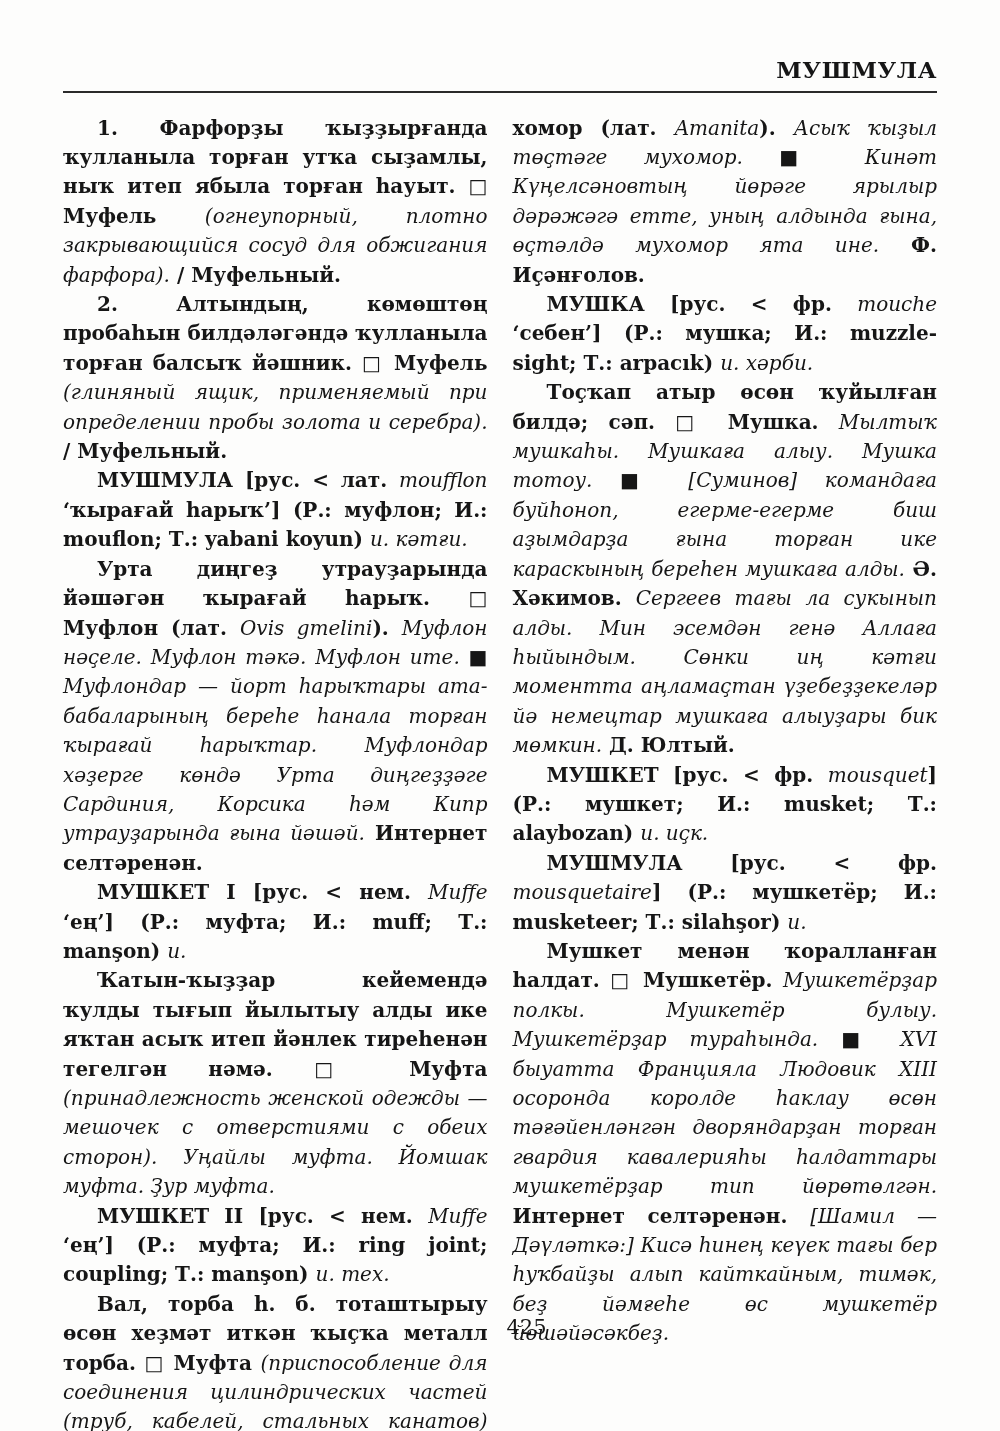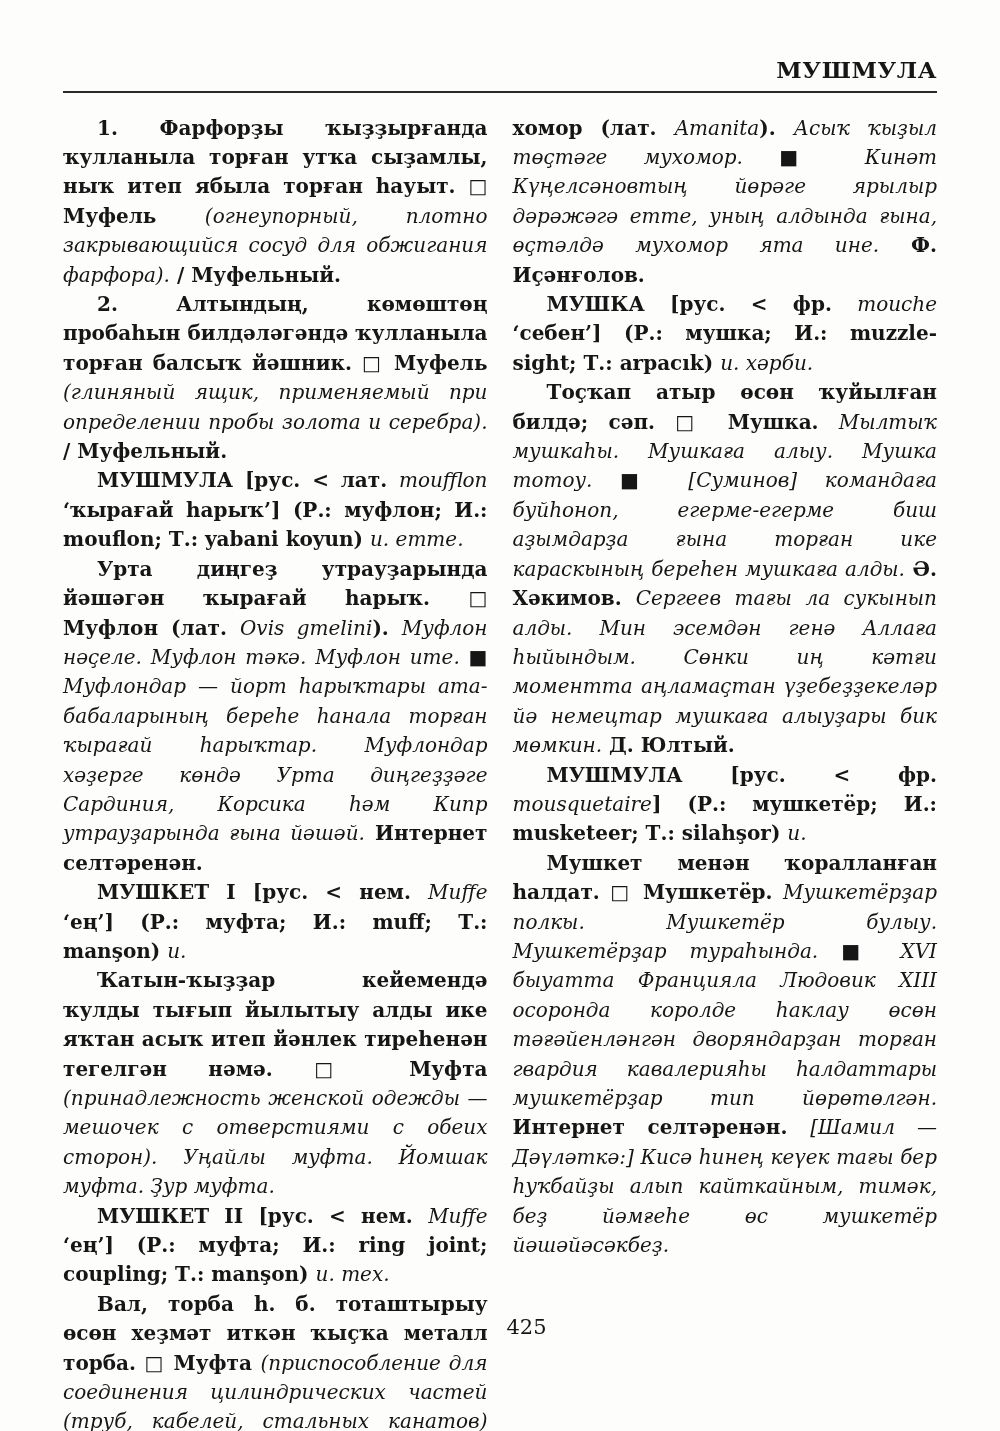--- a/index.html
+++ b/index.html
@@ -46,30 +46,31 @@
 <body>
 
 <div class="page">
   <div class="sheet">
     <div class="running-head">МУШМУЛА</div>
     <div class="head-rule"></div>
     <div class="cols">
       <div class="col">
           <p class="para indent"><span class="run-b">1. </span><span class="run-n">Фарфорҙы ҡыҙҙырғанда ҡулланыла торған утҡа сыҙамлы, ныҡ итеп ябыла торған һауыт. □ Муфель </span><span class="run-i">(огнеупорный, плотно закрывающийся сосуд для обжигания фарфора).</span><span class="run-n"> / Муфельный.</span></p>
           <p class="para indent"><span class="run-b">2. </span><span class="run-n">Алтындың, көмөштөң пробаһын билдәләгәндә ҡулланыла торған балсыҡ йәшник. □ Муфель </span><span class="run-i">(глиняный ящик, применяемый при определении пробы золота и серебра).</span><span class="run-n"> / Муфельный.</span></p>
-          <p class="para indent"><span class="run-b">МУШМУЛА </span><span class="run-n">[рус. &lt; лат. </span><span class="run-i">moufflon</span><span class="run-n"> ‘ҡырағай һарыҡ’] (Р.: муфлон; И.: mouflon; Т.: yabani koyun) </span><span class="run-i">и. етте.</span></p>
+          <p class="para indent"><span class="run-b">МУШМУЛА </span><span class="run-n">[рус. &lt; лат. </span><span class="run-i">moufflon</span><span class="run-n"> ‘ҡырағай һарыҡ’] (Р.: муфлон; И.: mouflon; Т.: yabani koyun) </span><span class="run-i">и. кәтғи.</span></p>
           <p class="para indent"><span class="run-n">Урта диңгеҙ утрауҙарында йәшәгән ҡырағай һарыҡ. □ Муфлон (лат. </span><span class="run-i">Ovis gmelini</span><span class="run-n">). </span><span class="run-i">Муфлон нәҫеле. Муфлон тәкә. Муфлон ите. </span><span class="run-n">■ </span><span class="run-i">Муфлондар — йорт һарыҡтары ата-бабаларының береһе һанала торған ҡырағай һарыҡтар. Муфлондар хәҙерге көндә Урта диңгеҙҙәге Сардиния, Корсика һәм Кипр утрауҙарында ғына йәшәй.</span><span class="run-n"> Интернет селтәренән.</span></p>
           <p class="para indent"><span class="run-b">МУШКЕТ I </span><span class="run-n">[рус. &lt; нем. </span><span class="run-i">Muffe</span><span class="run-n"> ‘ең’] (Р.: муфта; И.: muff; Т.: manşon) </span><span class="run-i">и.</span></p>
           <p class="para indent"><span class="run-n">Ҡатын-ҡыҙҙар кейемендә ҡулды тығып йылытыу алды ике яҡтан асыҡ итеп йәнлек тиреһенән тегелгән нәмә. □ Муфта </span><span class="run-i">(принадлежность женской одежды — мешочек с отверстиями с обеих сторон). Уңайлы муфта. Йомшак муфта. Ҙур муфта.</span></p>
           <p class="para indent"><span class="run-b">МУШКЕТ II </span><span class="run-n">[рус. &lt; нем. </span><span class="run-i">Muffe</span><span class="run-n"> ‘ең’] (Р.: муфта; И.: ring joint; coupling; Т.: manşon) </span><span class="run-i">и. тех.</span></p>
           <p class="para indent"><span class="run-n">Вал, торба һ. б. тоташтырыу өсөн хеҙмәт иткән ҡыҫҡа металл торба. □ Муфта </span><span class="run-i">(приспособление для соединения цилиндрических частей (труб, кабелей, стальных канатов) машин и сооружений). Айырыу муфтаһы. Тотош муфта. Дискылы муфта. Тешле муфта. Кабель тоташтырыусы муфта. </span></p>
         </div>
       <div class="col">
           <p class="para"><span class="run-n">хомор (лат. </span><span class="run-i">Amanita</span><span class="run-n">). </span><span class="run-i">Асыҡ ҡыҙыл төҫтәге мухомор. </span><span class="run-n">■ </span><span class="run-i">Кинәт Күңелсәновтың йөрәге ярылыр дәрәжәгә етте, уның алдында ғына, өҫтәлдә мухомор ята ине.</span><span class="run-n"> Ф. Иҫәнғолов.</span></p>
           <p class="para indent"><span class="run-b">МУШКА </span><span class="run-n">[рус. &lt; фр. </span><span class="run-i">mouche</span><span class="run-n"> ‘себен’] (Р.: мушка; И.: muzzle-sight; Т.: arpacık) </span><span class="run-i">и. хәрби.</span></p>
           <p class="para indent"><span class="run-n">Тоҫҡап атыр өсөн ҡуйылған билдә; сәп. □ Мушка. </span><span class="run-i">Мылтыҡ мушкаһы. Мушкаға алыу. Мушка тотоу. </span><span class="run-n">■ </span><span class="run-i">[Суминов] командаға буйһоноп, егерме-егерме биш аҙымдарҙа ғына торған ике караскының береһен мушкаға алды.</span><span class="run-n"> Ә. Хәкимов. </span><span class="run-i">Сергеев тағы ла сукынып алды. Мин эсемдән генә Аллаға һыйындым. Сөнки иң кәтғи моментта аңламаҫтан үҙебеҙҙекеләр йә немецтар мушкаға алыуҙары бик мөмкин.</span><span class="run-n"> Д. Юлтый.</span></p>
+          <p class="para indent"><span class="run-b">МУШКЕТ </span><span class="run-n">[рус. &lt; фр. </span><span class="run-i">mousquet</span><span class="run-n">] (Р.: мушкет; И.: musket; Т.: alaybozan) </span><span class="run-i">и. иҫк.</span></p>
           <p class="para indent"><span class="run-b">МУШМУЛА </span><span class="run-n">[рус. &lt; фр. </span><span class="run-i">mousquetaire</span><span class="run-n">] (Р.: мушкетёр; И.: musketeer; Т.: silahşor) </span><span class="run-i">и.</span></p>
           <p class="para indent"><span class="run-n">Мушкет менән ҡоралланған һалдат. □ Мушкетёр. </span><span class="run-i">Мушкетёрҙар полкы. Мушкетёр булыу. Мушкетёрҙар тураһында. </span><span class="run-n">■ </span><span class="run-i">XVI быуатта Францияла Людовик XIII осоронда королде һаклау өсөн тәғәйенләнгән дворяндарҙан торған гвардия кавалерияһы һалдаттары мушкетёрҙар тип йөрөтөлгән.</span><span class="run-n"> Интернет селтәренән. </span><span class="run-i">[Шамил — Дәүләткә:] Кисә һинең кеүек тағы бер һуҡбайҙы алып кайткайным, тимәк, беҙ йәмғеһе өс мушкетёр йәшәйәсәкбеҙ.</span></p>
         </div>
     </div>
   </div>
   <div class="page-number">425</div>
 </div>
 
 </body></html>

